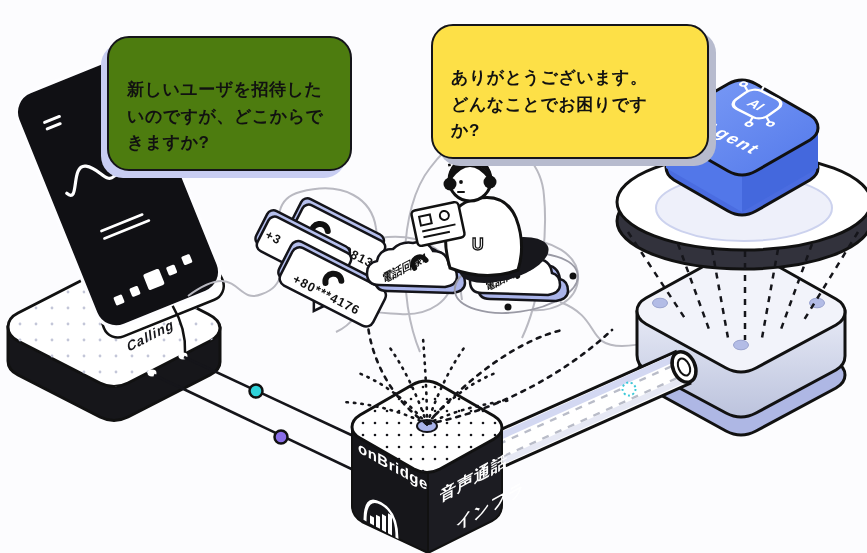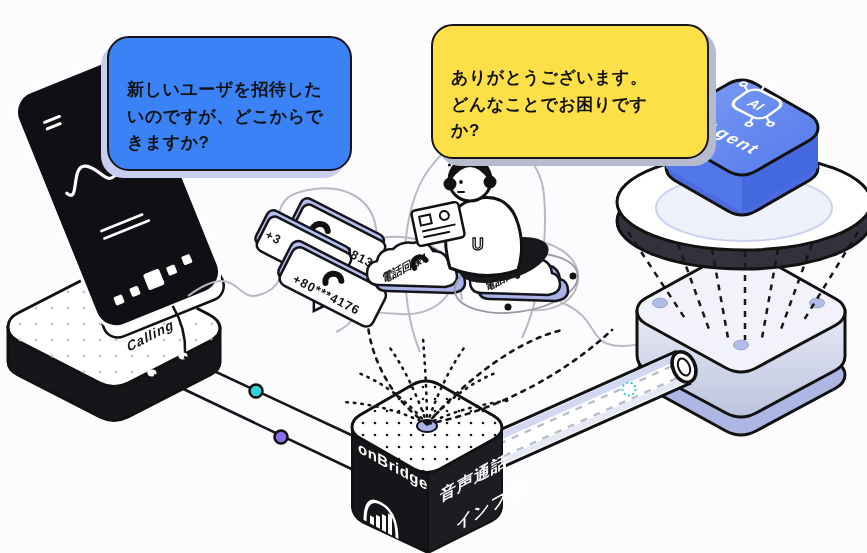--- a/index.html
+++ b/index.html
@@ -11,21 +11,21 @@
   .canvas svg{position:absolute;left:0;top:0;}
   .bubble{
     position:absolute;
     border:2.5px solid #15151a;
     border-radius:22px;
     padding:13px 18px;
     font-size:17px;font-weight:bold;line-height:1.55;color:#111;
     white-space:pre-line;letter-spacing:.5px;
   }
   .bubble.left{
-    left:107px;top:36px;width:205px;background:#3b82f6;
+    left:107px;top:36px;width:205px;background:#4d7c0f;
     box-shadow:-6px 7px 0 #c8cdf2;
   }
   .bubble.right{
     left:431px;top:24px;width:238px;background:#fde047;
     box-shadow:7px 7px 0 #b7bbce;
   }
   text{font-family:"Liberation Sans","DejaVu Sans",sans-serif;}
 </style>
 </head>
 <body>

